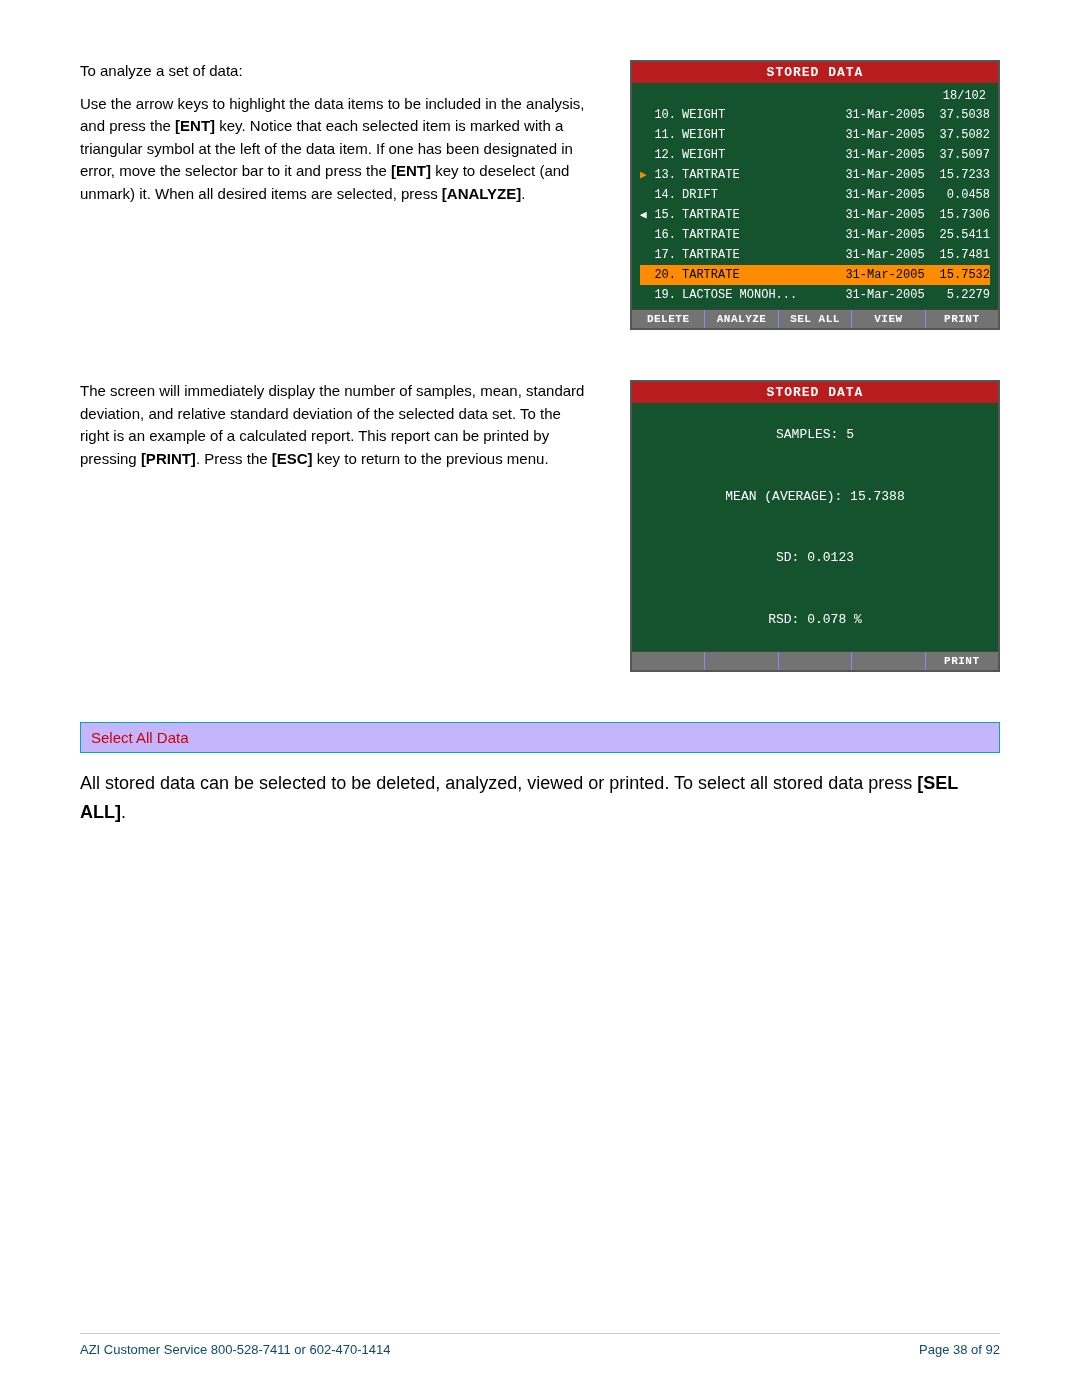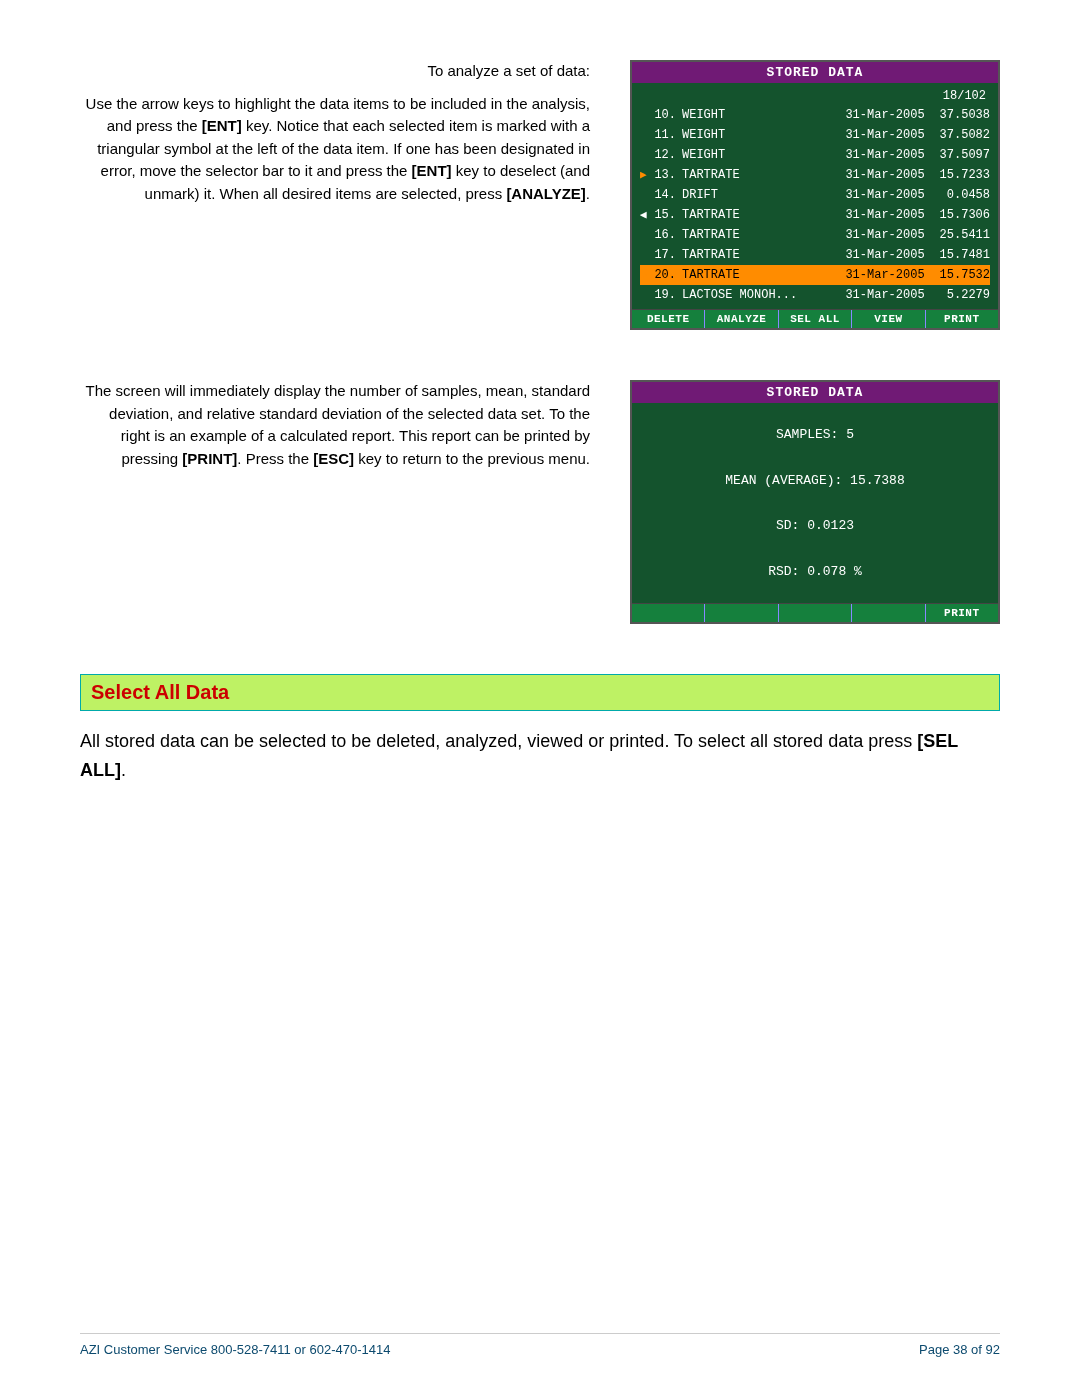--- a/index.html
+++ b/index.html
@@ -22,21 +22,20 @@
     
     .section-top {
       display: flex;
       gap: 30px;
       margin-bottom: 30px;
     }
 
     .text-col {
       flex: 1;
       padding-right: 10px;
-      text-align: right;
     }
 
     .text-col p {
       margin-bottom: 10px;
       line-height: 1.5;
       font-size: 15px;
     }
 
     .screen-col {
       flex: 0 0 370px;
@@ -44,21 +43,21 @@
 
     
     .device-screen {
       background: #000;
       border: 2px solid #555;
       margin-bottom: 20px;
       font-family: 'Courier New', monospace;
     }
 
     .screen-title-bar {
-      background: #701a75;
+      background: #b91c1c;
       color: #fff;
       text-align: center;
       font-weight: bold;
       font-size: 13px;
       padding: 3px 6px;
       letter-spacing: 1px;
     }
 
     .screen-body {
       background: #14532d;
@@ -114,21 +113,21 @@
       width: 90px;
       text-align: center;
     }
 
     .row-value {
       width: 60px;
       text-align: right;
     }
 
     .screen-toolbar {
-      background: #15803d;
+      background: #737373;
       display: flex;
       border-top: 1px solid #444;
     }
 
     .toolbar-btn {
       flex: 1;
       text-align: center;
       color: #fff;
       font-size: 11px;
       font-weight: bold;
@@ -155,24 +154,24 @@
       margin: 8px 0;
       font-family: 'Courier New', monospace;
     }
 
     
     .select-all-section {
       margin-top: 30px;
     }
 
     .select-all-header {
-      background: #bef264;
+      background: #c4b5fd;
       color: #cc0000;
-      font-weight: bold;
-      font-size: 20px;
+      font-weight: normal;
+      font-size: 15px;
       padding: 6px 10px;
       border: 1px solid #00aaaa;
       margin-bottom: 16px;
     }
 
     .select-all-text {
       font-size: 18px;
       line-height: 1.6;
     }
 
@@ -312,21 +311,21 @@
 
     <div class="text-col">
       <p>
         The screen will immediately display the number of samples, mean, standard deviation, and relative standard deviation of the selected data set.  To the right is an example of a calculated report.  This report can be printed by pressing <strong>[PRINT]</strong>. Press the <strong>[ESC]</strong> key to return to the previous menu.
       </p>
     </div>
 
     <div class="screen-col">
       <div class="device-screen stats-screen">
         <div class="screen-title-bar">STORED DATA</div>
-        <div class="screen-body" style="min-height:160px; display:flex; flex-direction:column; justify-content:center; gap:10px;">
+        <div class="screen-body" style="min-height:160px; display:flex; flex-direction:column; justify-content:center; gap:26px;">
           <div class="stats-row">SAMPLES:  5</div>
           <div class="stats-row">MEAN (AVERAGE): 15.7388</div>
           <div class="stats-row">SD:  0.0123</div>
           <div class="stats-row">RSD:  0.078 %</div>
         </div>
         <div class="screen-toolbar">
           <div class="toolbar-btn"></div>
           <div class="toolbar-btn"></div>
           <div class="toolbar-btn"></div>
           <div class="toolbar-btn"></div>

